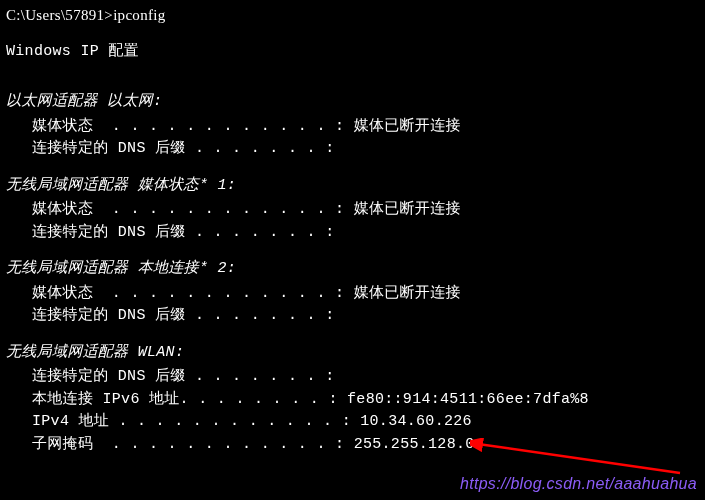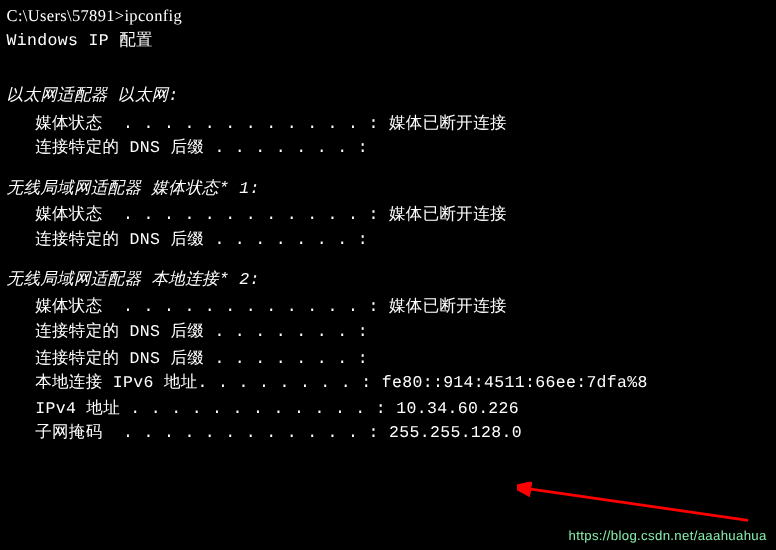--- a/index.html
+++ b/index.html
@@ -19,20 +19,21 @@
       overflow: hidden;
       line-height: 1.5;
       letter-spacing: 0.3px;
     }
     .prompt-line {
       white-space: pre;
       font-family: Liberation Serif, serif;
     }
     .section-title {
       white-space: pre;
+      margin-top: 14px;
     }
     .adapter-title {
       white-space: pre;
       margin-top: 14px;
       font-style: italic;
     }
     .kv-line {
       white-space: pre;
       padding-left: 26px;
     }
@@ -42,23 +43,24 @@
     .arrow {
       position: absolute;
       top: 438px;
       left: 470px;
       pointer-events: none;
     }
     .watermark {
       position: absolute;
       bottom: 4px;
       right: 8px;
-      color: #86efac;
-      font-size: 12px;
+      color: #8b5cf6;
+      font-size: 16px;
       font-family: Arial, sans-serif;
+      font-style: italic;
     }
   </style>
 </head>
 <body>
 
 <div id="terminal">
     <div class="prompt-line">C:\Users\57891&gt;ipconfig</div>
     <div class="section-title">Windows IP 配置</div>
     <div style="height: 14px;"></div>
     <div class="adapter-title">以太网适配器 以太网:</div>
@@ -69,20 +71,21 @@
     <div class="adapter-title">无线局域网适配器 媒体状态* 1:</div>
     <div class="kv-block">
       <div class="kv-line"><span>媒体状态</span><span>  . . . . . . . . . . . . : </span><span>媒体已断开连接</span></div>
       <div class="kv-line"><span>连接特定的 DNS 后缀</span><span> . . . . . . . :</span><span></span></div>
     </div>
     <div class="adapter-title">无线局域网适配器 本地连接* 2:</div>
     <div class="kv-block">
       <div class="kv-line"><span>媒体状态</span><span>  . . . . . . . . . . . . : </span><span>媒体已断开连接</span></div>
       <div class="kv-line"><span>连接特定的 DNS 后缀</span><span> . . . . . . . :</span><span></span></div>
     </div>
+    <div class="adapter-title">无线局域网适配器 WLAN:</div>
     <div class="kv-block">
       <div class="kv-line"><span>连接特定的 DNS 后缀</span><span> . . . . . . . :</span><span></span></div>
       <div class="kv-line"><span>本地连接 IPv6 地址</span><span>. . . . . . . . : </span><span>fe80::914:4511:66ee:7dfa%8</span></div>
       <div class="kv-line"><span>IPv4 地址</span><span> . . . . . . . . . . . . : </span><span>10.34.60.226</span></div>
       <div class="kv-line"><span>子网掩码</span><span>  . . . . . . . . . . . . : </span><span>255.255.128.0</span></div>
     </div>
   </div>
 
 <svg class="arrow" width="220" height="40">
   <defs>

